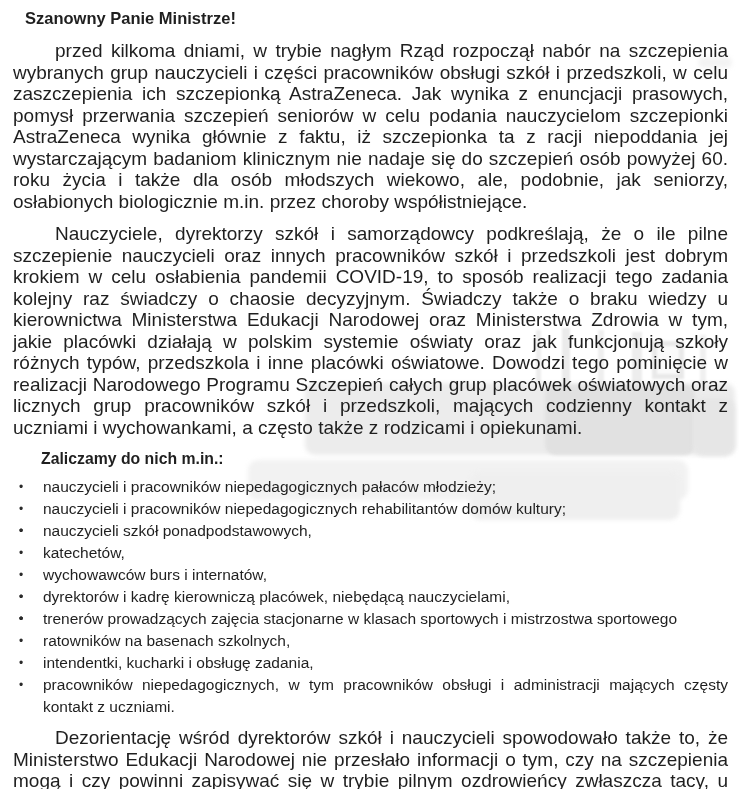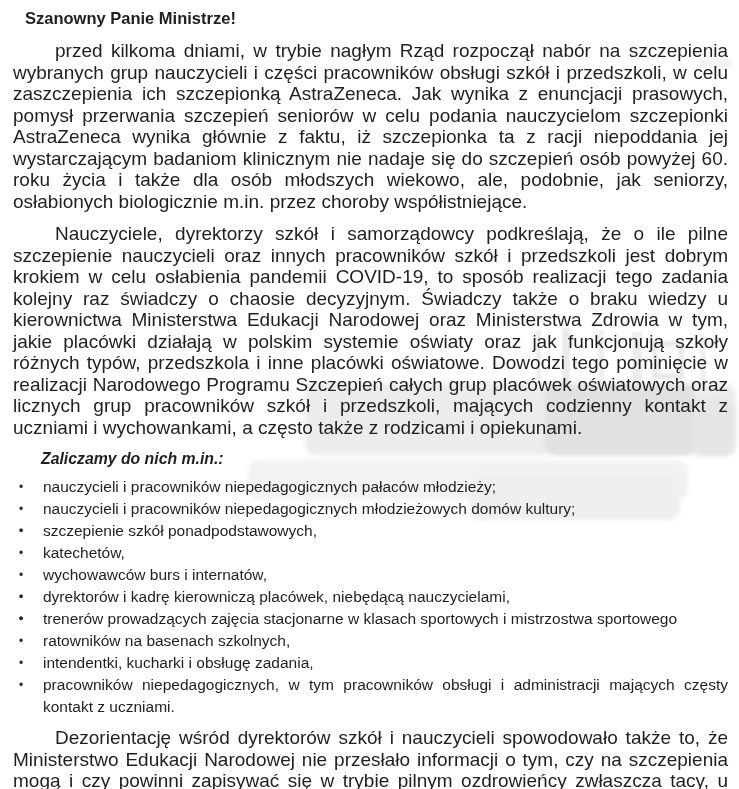--- a/index.html
+++ b/index.html
@@ -35,21 +35,20 @@
   .para {
     font-size: 19px;
     line-height: 21.5px;
     text-align: justify;
     text-indent: 42px;
     margin: 0 0 11px 0;
   }
   .list-heading {
     font-size: 15.8px;
     font-weight: bold;
-    font-style: italic;
     margin: 2px 0 7px 28px;
     line-height: 20px;
   }
   ul.groups {
     list-style: none;
     margin: 0 0 9px 0;
     padding: 0;
   }
   ul.groups li {
     position: relative;
@@ -98,30 +97,30 @@
 
     <ul class="groups">
 
         <li>
           <span class="dot">•</span>
           <span>nauczycieli i pracowników niepedagogicznych pałaców młodzieży;</span>
         </li>
 
         <li>
           <span class="dot">•</span>
-          <span>nauczycieli i pracowników niepedagogicznych młodzieżowych domów kultury;</span>
+          <span>nauczycieli i pracowników niepedagogicznych rehabilitantów domów kultury;</span>
         </li>
 
         <li>
           <span class="dot">•</span>
         </li>
 
         <li>
           <span class="dot">•</span>
-          <span>szczepienie szkół ponadpodstawowych,</span>
+          <span>nauczycieli szkół ponadpodstawowych,</span>
         </li>
 
         <li>
           <span class="dot">•</span>
           <span>katechetów,</span>
         </li>
 
         <li>
           <span class="dot">•</span>
           <span>wychowawców burs i internatów,</span>

